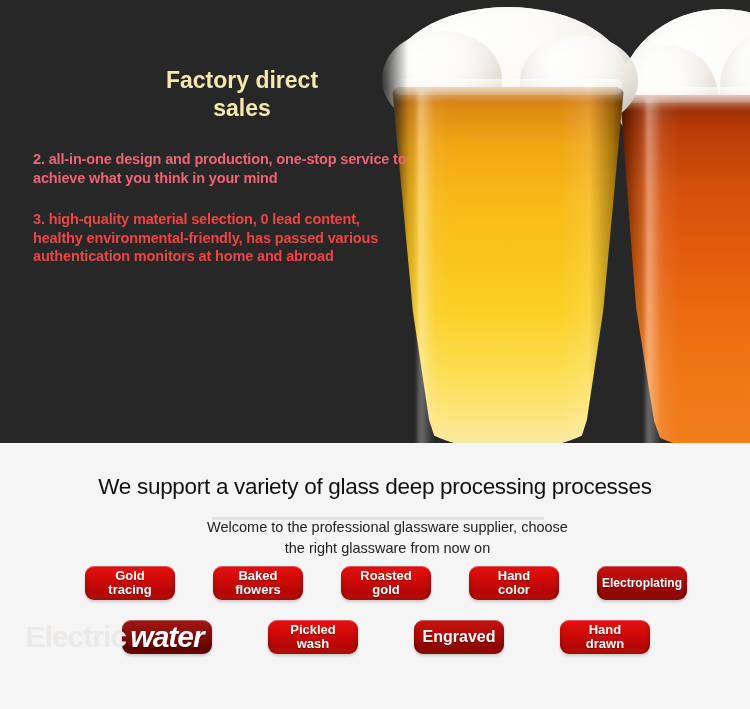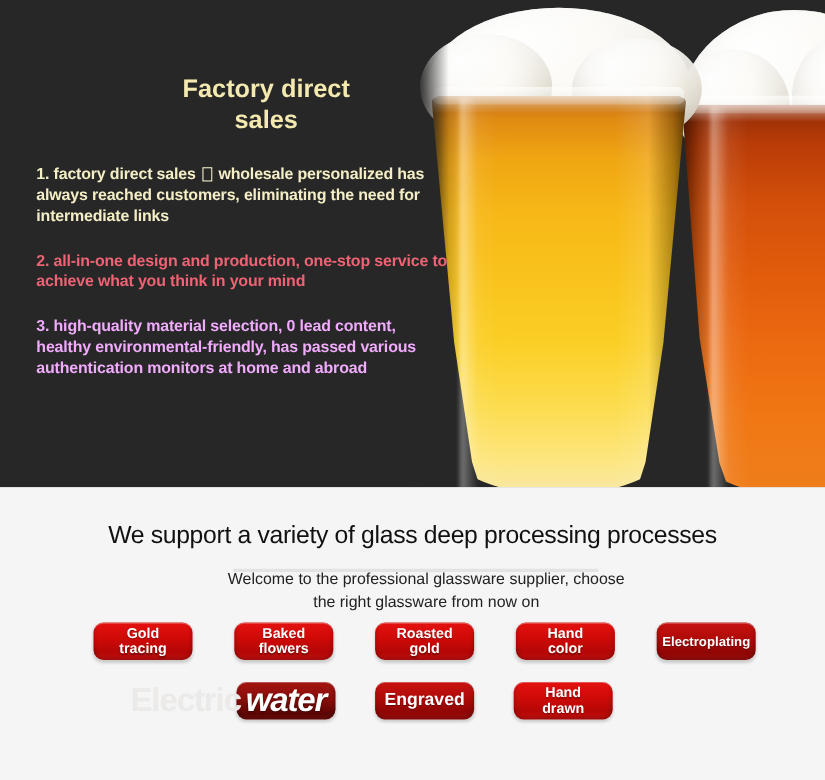--- a/index.html
+++ b/index.html
@@ -104,21 +104,21 @@
     color:#f4eab0; text-align:center;
   }
 
   .bullets { position:absolute; left:33px; top:150px; width:375px; }
   .bullet {
     font-size:14.5px; font-weight:bold; line-height:1.30;
     margin-bottom:22px; letter-spacing:-.15px;
   }
   .bullet-1 { color:#f4eec6; }
   .bullet-2 { color:#ef6374; }
-  .bullet-3 { color:#f0abfc; }
+  .bullet-3 { color:#ef4444; }
   .tofu {
     display:inline-block; width:9px; height:13px;
     border:1.4px solid currentColor; vertical-align:-2px; margin:0 2px;
   }
 
   
   .panel {
     position:absolute; left:0; top:443px; width:750px; height:266px;
     background:#f5f5f5;
   }
@@ -137,21 +137,21 @@
     margin-top:17px; text-align:center;
     font-size:14.5px; color:#222; line-height:1.45;padding-left:25px;
   }
 
   
   .pill-rows { position:absolute; left:0; top:117px; width:750px; }
   .pill-row {
     display:flex; justify-content:center; align-items:center;
     gap:38px; height:46px;padding-left:22px;
   }
-  .pill-row.row2 { gap:36px; margin-top:8px; }
+  .pill-row.row2 { gap:56px; margin-top:8px; }
 
   .pill {
     position:relative;
     display:flex; align-items:center; justify-content:center;
     width:90px; height:34px;
     border-radius:9px;
     color:#fff; font-weight:bold; font-size:13px;
     line-height:1.05; text-align:center;
     background:linear-gradient(180deg,#e4120f 0%, #d00a08 40%, #b40705 78%, #d21210 100%);
     box-shadow: inset 0 1px 0 rgba(255,255,255,.30),
@@ -217,21 +217,20 @@
       <div class="photo-shade"></div>
     </div>
 
     <div class="hero-text">
       <div class="hero-title">
         <span>Factory direct</span><br>
         <span>sales</span>
       </div>
 
       <div class="bullets">
-        <div class="bullet bullet-1"><span>1. factory direct sales </span><span class="tofu"></span><span> wholesale personalized has always reached customers, eliminating the need for intermediate links</span></div>
 
         <div class="bullet bullet-2">2. all-in-one design and production, one-stop service to achieve what you think in your mind</div>
 
         <div class="bullet bullet-3">3. high-quality material selection, 0 lead content, healthy environmental-friendly, has passed various authentication monitors at home and abroad</div>
       </div>
     </div>
   </div>
 
   <div class="panel">
 
@@ -263,20 +262,23 @@
         <div class="pill pill-sm">
           <span>Electroplating</span>
         </div>
       </div>
 
       <div class="pill-row row2">
         <div class="pill pill-overflow">
           <span class="of-ghost">Electric</span>
           <span class="of-text">water</span>
         </div>
+        <div class="pill">
+          <span><span>Pickled</span><br><span>wash</span></span>
+        </div>
         <div class="pill pill-sm" style="font-size:16px;">
           <span>Engraved</span>
         </div>
         <div class="pill">
           <span><span>Hand</span><br><span>drawn</span></span>
         </div>
       </div>
 
     </div>
   </div>

